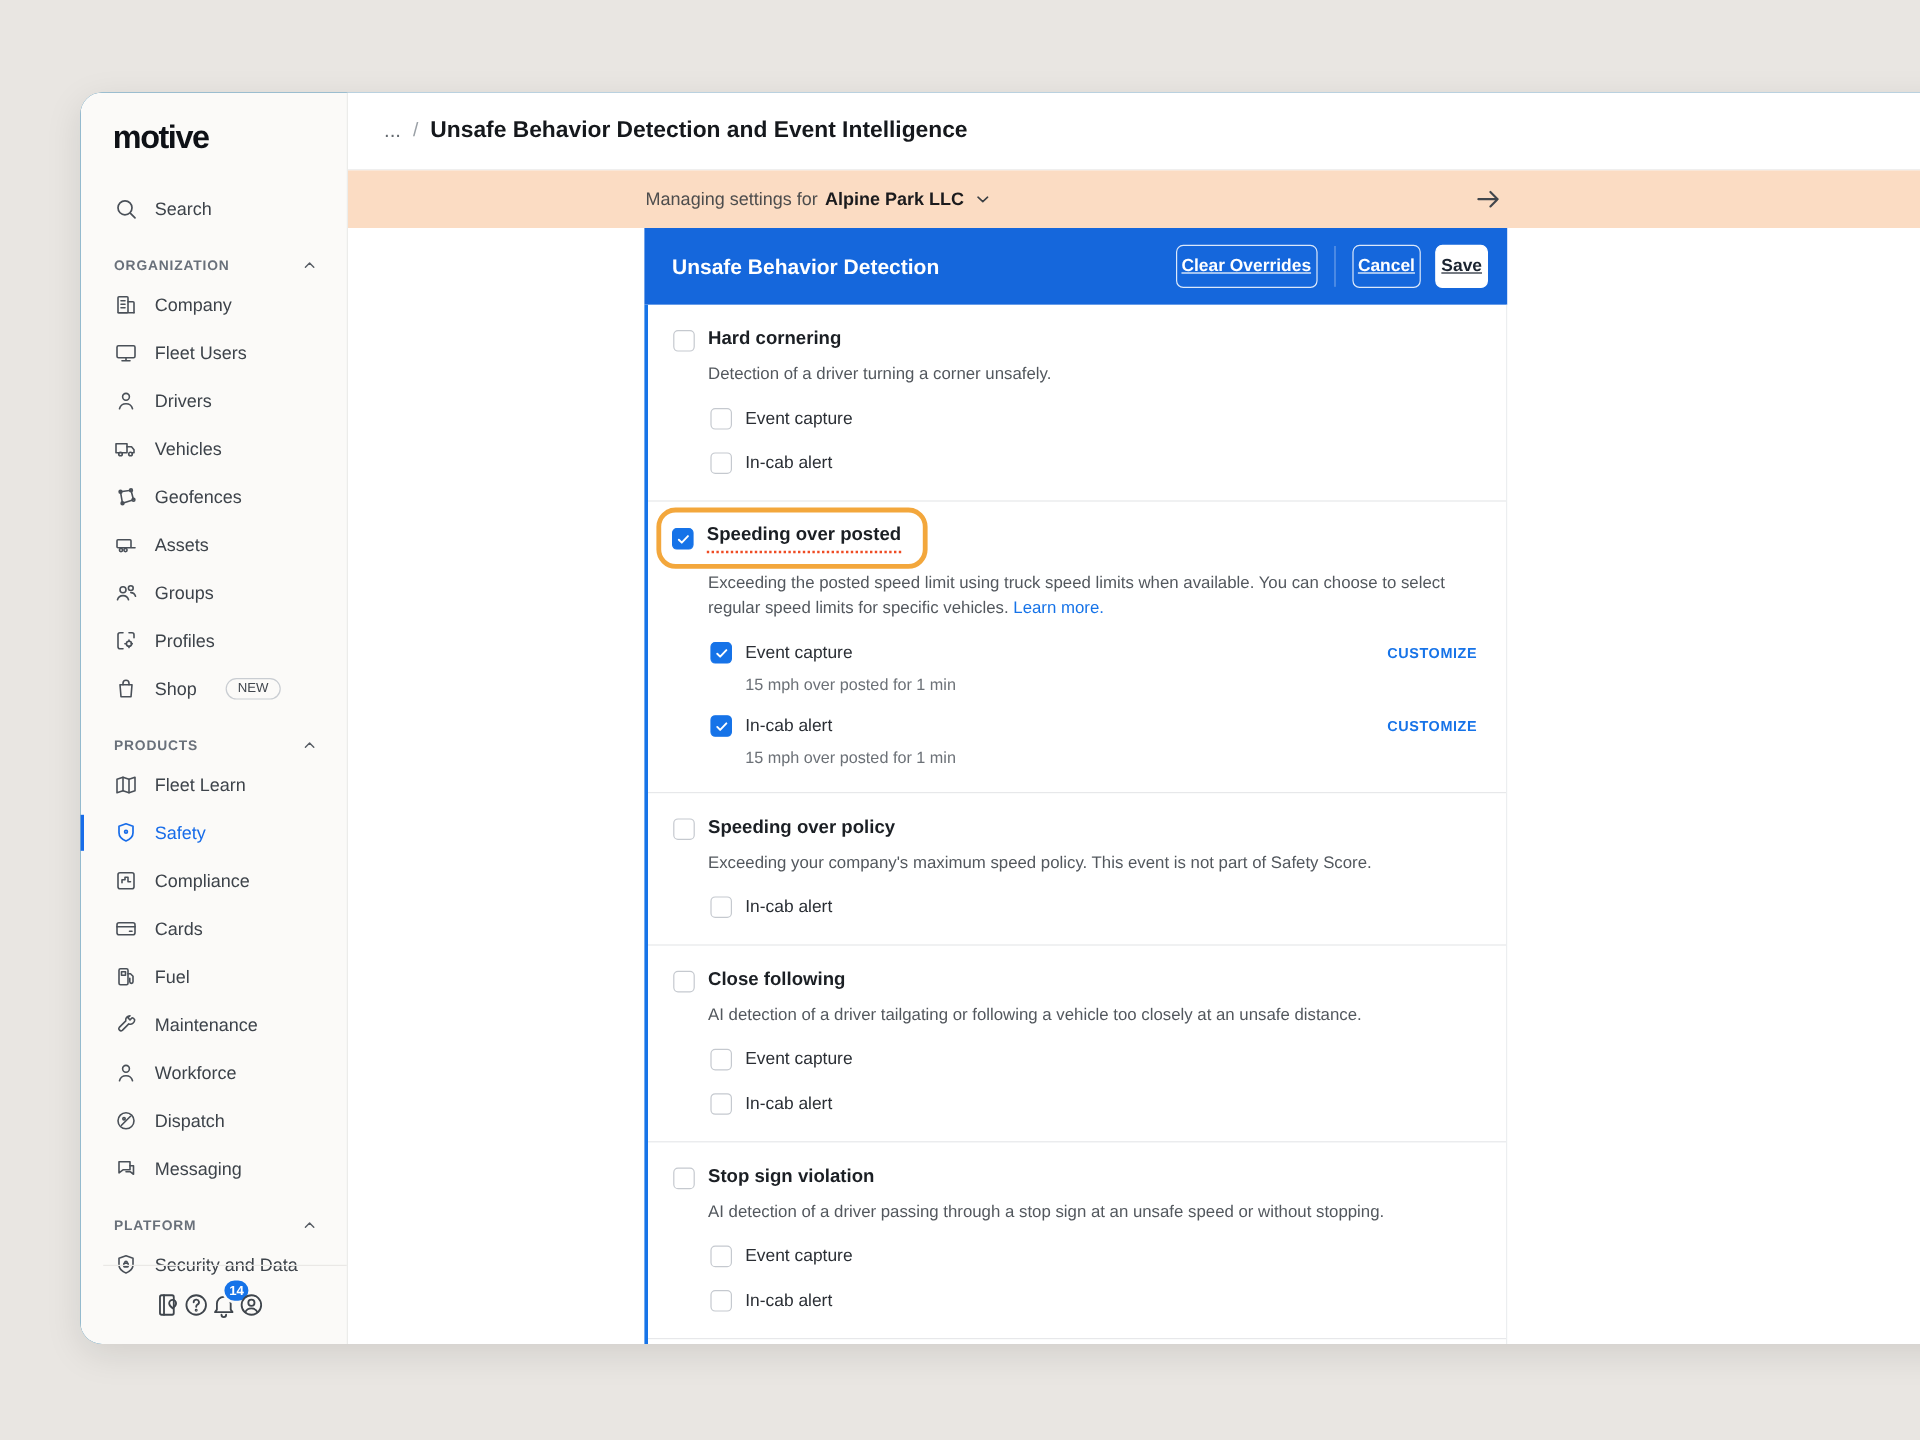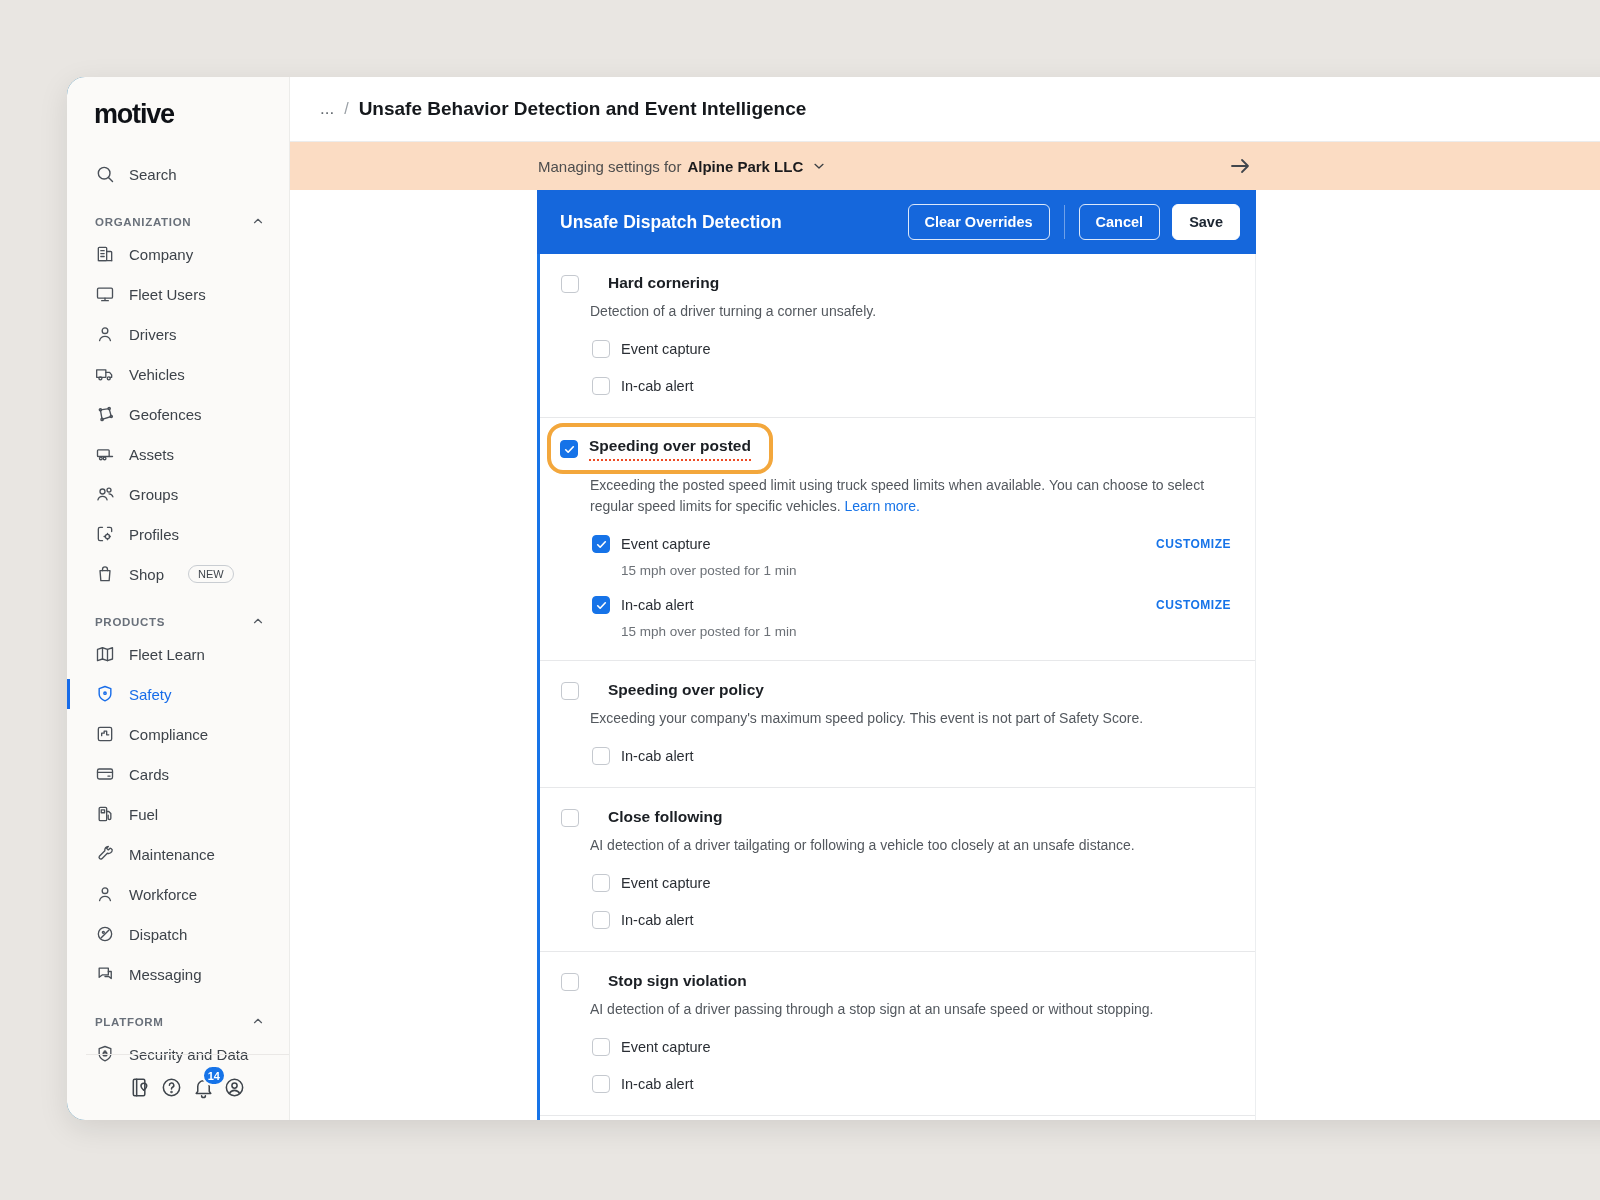--- a/index.html
+++ b/index.html
@@ -41,21 +41,21 @@
     font-size:11.5px; font-weight:bold; letter-spacing:0.7px; color:#69707a;
   }
   .side-section svg { width:14px; height:14px; stroke:#555b63; }
   .pill {
     margin-left:10px; font-size:11px; color:#40464d; border:1px solid #c9cdd2;
     border-radius:10px; padding:2px 9px; font-weight:normal;
   }
   .side-footer {
     position:absolute; left:0; right:0; bottom:0; height:66px;
     border-top:1px solid #eae8e6; display:flex; align-items:center;
-    justify-content:space-between; padding:0 43px;margin-left:19px;
+    justify-content:flex-start; padding:0 43px;margin-left:19px;
   }
   .side-footer .f-ic { position:relative; cursor:pointer; }
   .side-footer svg { width:23px; height:23px; stroke:#3f454c; display:block; }
   .badge {
     position:absolute; top:-11px; left:10px; min-width:24px; height:21px;
     background:#1673e8; border:2px solid #fbfaf8; border-radius:11px;
     color:#fff; font-size:11px; font-weight:bold;
     display:flex; align-items:center; justify-content:center; padding:0 4px;
   }
 
@@ -82,33 +82,33 @@
   .banner-arrow svg { width:24px; height:24px; stroke:#41464c; }
 
   
   .panel { position:absolute; left:247px; top:113px; width:719px; height:930px; background:#fff; }
   .panel-header {
     height:64px; background:#1567dc; display:flex; align-items:center;
     padding:0 16px 0 23px;
   }
   .panel-title { flex:1; color:#fff; font-size:17.5px; font-weight:bold; }
   .btn {
-    border-radius:6px; font-size:14.5px; font-weight:bold; padding:9px 16px;
-    cursor:pointer; white-space:nowrap; font-family:"Liberation Sans", sans-serif;
+    border-radius:6px; font-size:14.5px; font-weight:bold; padding:9px 4px;
+    cursor:pointer; white-space:nowrap; font-family:"Liberation Sans", sans-serif;text-decoration:underline;
   }
   .btn-outline { background:transparent; border:1px solid rgba(255,255,255,0.85); color:#fff; }
   .btn-save { background:#fff; border:1px solid #fff; color:#1b2430; margin-left:12px; }
   .vdiv { width:1px; height:34px; background:rgba(255,255,255,0.38); margin:0 14px; }
 
   .panel-body {
     border-left:3px solid #1774e8; border-right:1px solid #eceef0;
     height:866px; overflow:hidden; background:#fff;
   }
   .section { padding:19px 24px 21px 21px; border-bottom:1px solid #e7e8ea; }
-  .sec-head { display:flex; align-items:center; gap:29px; }
+  .sec-head { display:flex; align-items:center; gap:11px; }
   .cb {
     width:18px; height:18px; border:1.5px solid #c5c9cf; border-radius:4px;
     background:#fff; flex:0 0 18px; margin-top:1px; cursor:pointer;
     display:flex; align-items:center; justify-content:center;
   }
   .cb svg { width:13px; height:13px; display:none; }
   .cb.checked { background:#1673e8; border-color:#1673e8; }
   .cb.checked svg { display:block; }
   .sec-title { font-size:15.5px; font-weight:bold; color:#1b1f24; line-height:20px; }
   .sec-title.dotted, .opt-underline { border-bottom:2px dotted #ef4b23; padding-bottom:3px; }
@@ -383,21 +383,21 @@
       </div>
       <span class="banner-arrow">
         <svg viewBox="0 0 24 24" fill="none" stroke-width="1.8" stroke-linecap="round" stroke-linejoin="round">
             <path d="M4 12h16M14 6l6 6-6 6"></path>
           </svg>
       </span>
     </div>
 
     <div class="panel">
       <div class="panel-header">
-        <span class="panel-title">Unsafe Dispatch Detection</span>
+        <span class="panel-title">Unsafe Behavior Detection</span>
         <button class="btn btn-outline">Clear Overrides</button>
         <span class="vdiv"></span>
         <button class="btn btn-outline">Cancel</button>
         <button class="btn btn-save">Save</button>
       </div>
 
       <div class="panel-body">
 
         <div class="section">
           <div class="sec-head">

